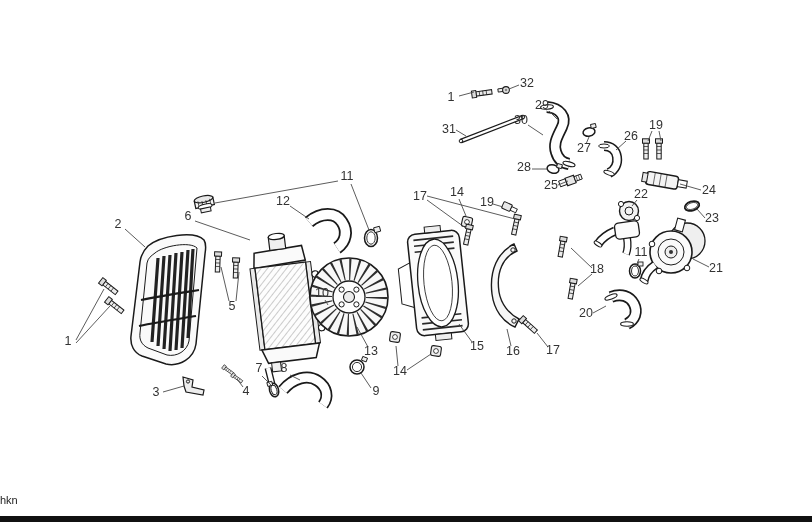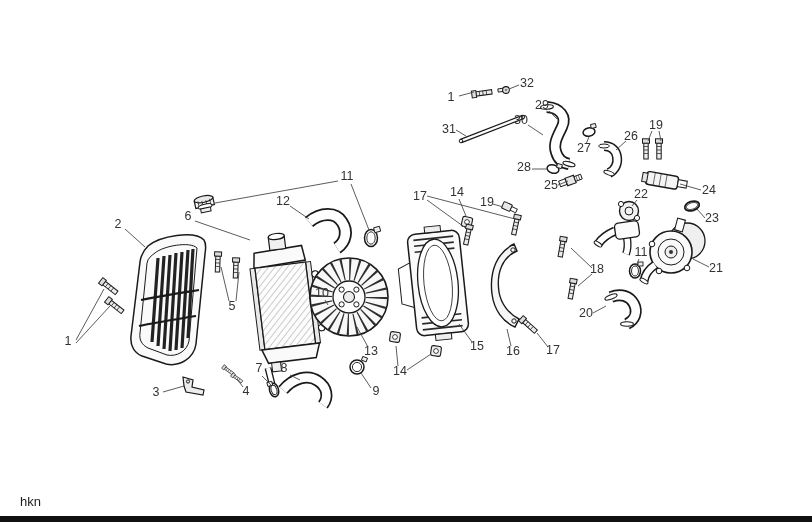--- a/index.html
+++ b/index.html
@@ -5,21 +5,21 @@
   html,body{margin:0;padding:0;background:#fff;}
   .stage{position:relative;width:812px;height:522px;background:#ffffff;overflow:hidden;
          font-family:"Liberation Sans",sans-serif;}
   svg{position:absolute;left:0;top:0;}
   .outline{stroke:#1a1a1a;stroke-width:1.5;fill:#fafafa;}
   .thin{stroke:#1a1a1a;stroke-width:1;fill:none;}
   .tube-outer{stroke:#1a1a1a;fill:none;stroke-linecap:butt;}
   .tube-inner{stroke:#ffffff;fill:none;stroke-linecap:butt;}
   .leader{stroke:#4a4a4a;stroke-width:0.9;}
   text.callout{font-family:"Liberation Sans",sans-serif;font-size:12.5px;fill:#333;text-anchor:middle;}
-  .watermark{position:absolute;left:20px;top:494px;font-size:13px;color:#1d1d1d;}
+  .watermark{position:absolute;left:0;top:494px;font-size:11px;color:#1d1d1d;}
   .bottom-bar{position:absolute;left:0;top:516px;width:812px;height:6px;background:#111;}
 </style>
 </head>
 <body>
 
 <div class="stage">
 <svg width="812" height="522" viewBox="0 0 812 522">
   <defs>
     <pattern id="hatch" width="5" height="5" patternUnits="userSpaceOnUse" patternTransform="rotate(45)">
       <rect width="5" height="5" fill="#fdfdfd"></rect>

